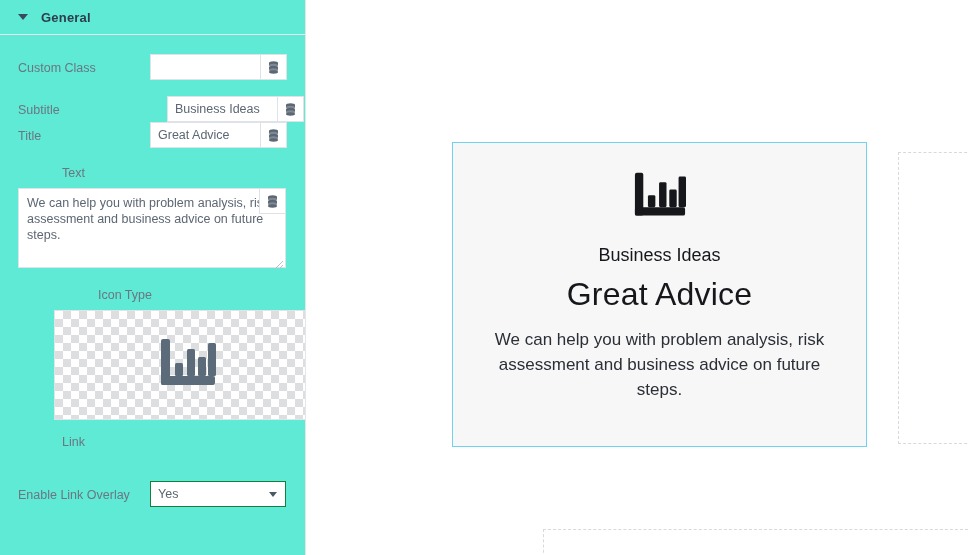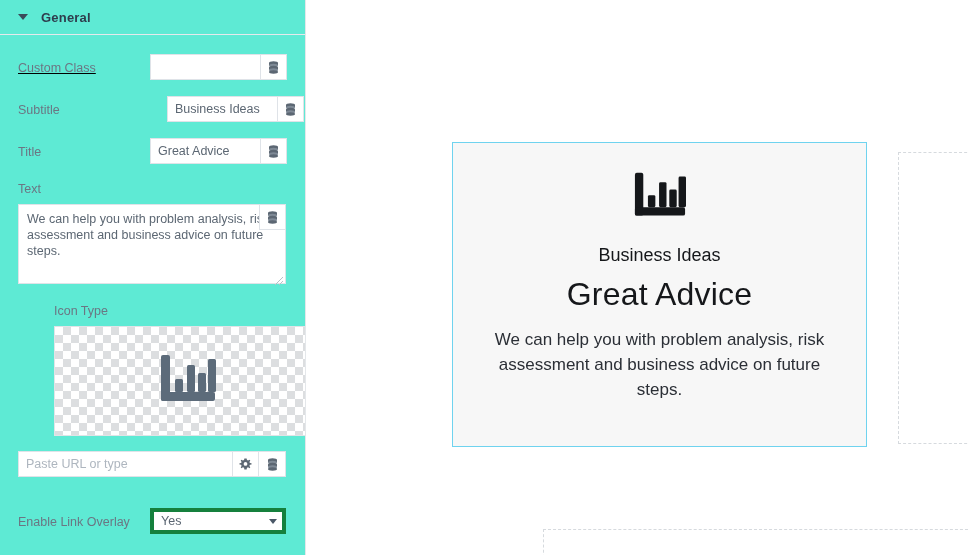--- a/index.html
+++ b/index.html
@@ -69,20 +69,21 @@
     line-height: 1.2;
   }
   .field-label.inline {
     width: 132px;
     flex: 0 0 132px;
     padding-top: 7px;
   }
   .field-label.block {
     display: block;
     margin-bottom: 7px;
+    margin-left: 44px;
   }
 
   
   .input-group {
     display: flex;
     align-items: stretch;
     height: 26px;
   }
   .text-input {
     box-sizing: border-box;
@@ -178,21 +179,21 @@
   
   .select-wrap {
     position: relative;
     width: 136px;
     height: 26px;
   }
   .select-box {
     box-sizing: border-box;
     width: 136px;
     height: 26px;
-    border: 4px solid #15803d;
+    border: 1px solid #15803d;
     background: #fff;
     font-size: 12.5px;
     color: #5c6773;
     display: flex;
     align-items: center;
     padding-left: 7px;
     cursor: pointer;
   }
   .select-caret {
     position: absolute;
@@ -299,21 +300,21 @@
 
   <div class="panel">
 
     <div class="panel-header">
       <span class="caret-down"></span>
       <span class="panel-title">General</span>
     </div>
 
     <div class="panel-body">
 
-      <div class="field-row" style="margin-top:19px;text-decoration:underline;">
+      <div class="field-row" style="margin-top:19px;">
         <span class="field-label inline">Custom Class</span>
         <div class="input-group">
           <input class="text-input" style="width: 110px;" value="">
           <div class="icon-btn">
             <svg class="db-glyph" width="11" height="13" viewBox="0 0 11 13">
               <ellipse cx="5.5" cy="2" rx="4.5" ry="1.7" fill="#5c6773"></ellipse>
               <rect x="1" y="2" width="9" height="2.2" fill="#5c6773"></rect>
               <ellipse cx="5.5" cy="4.4" rx="4.5" ry="1.7" fill="#7f8a96"></ellipse>
               <ellipse cx="5.5" cy="6.5" rx="4.5" ry="1.7" fill="#5c6773"></ellipse>
               <rect x="1" y="6.5" width="9" height="2.2" fill="#5c6773"></rect>
@@ -335,21 +336,21 @@
               <ellipse cx="5.5" cy="4.4" rx="4.5" ry="1.7" fill="#7f8a96"></ellipse>
               <ellipse cx="5.5" cy="6.5" rx="4.5" ry="1.7" fill="#5c6773"></ellipse>
               <rect x="1" y="6.5" width="9" height="2.2" fill="#5c6773"></rect>
               <ellipse cx="5.5" cy="8.9" rx="4.5" ry="1.7" fill="#7f8a96"></ellipse>
               <ellipse cx="5.5" cy="11" rx="4.5" ry="1.7" fill="#5c6773"></ellipse>
             </svg>
           </div>
         </div>
       </div>
 
-      <div class="field-row" style="margin-top:16px;">
+      <div class="field-row" style="">
         <span class="field-label inline">Title</span>
         <div class="input-group">
           <input class="text-input" style="width: 110px;" value="Great Advice">
           <div class="icon-btn">
             <svg class="db-glyph" width="11" height="13" viewBox="0 0 11 13">
               <ellipse cx="5.5" cy="2" rx="4.5" ry="1.7" fill="#5c6773"></ellipse>
               <rect x="1" y="2" width="9" height="2.2" fill="#5c6773"></rect>
               <ellipse cx="5.5" cy="4.4" rx="4.5" ry="1.7" fill="#7f8a96"></ellipse>
               <ellipse cx="5.5" cy="6.5" rx="4.5" ry="1.7" fill="#5c6773"></ellipse>
               <rect x="1" y="6.5" width="9" height="2.2" fill="#5c6773"></rect>
@@ -390,40 +391,21 @@
             <rect x="4" y="39" width="54" height="9" rx="2" fill="#5c6b7a"></rect>
             <rect x="18" y="26" width="8" height="13" rx="1.5" fill="#5c6b7a"></rect>
             <rect x="30" y="12" width="8" height="27" rx="1.5" fill="#5c6b7a"></rect>
             <rect x="41" y="20" width="8" height="19" rx="1.5" fill="#5c6b7a"></rect>
             <rect x="51" y="6" width="8" height="33" rx="1.5" fill="#5c6b7a"></rect>
           </svg>
         </div>
       </div>
 
       <div style="margin-top:15px;">
-        <div class="input-group">
-          <input class="text-input" style="width: 214px;" placeholder="Paste URL or type">
-          <div class="icon-btn">
-            <svg class="gear-glyph" width="13" height="13" viewBox="0 0 16 16">
-              <path fill="#5c6773" d="M8 0.6 L9.4 0.6 L9.8 2.6 L11.2 3.2 L12.9 2.1 L13.9 3.1 L12.8 4.8 L13.4 6.2 L15.4 6.6 L15.4 8 L13.4 8.4 L12.8 9.8 L13.9 11.5 L12.9 12.5 L11.2 11.4 L9.8 12 L9.4 14 L8 14 L6.6 14 L6.2 12 L4.8 11.4 L3.1 12.5 L2.1 11.5 L3.2 9.8 L2.6 8.4 L0.6 8 L0.6 6.6 L2.6 6.2 L3.2 4.8 L2.1 3.1 L3.1 2.1 L4.8 3.2 L6.2 2.6 L6.6 0.6 Z"></path>
-              <circle cx="8" cy="7.3" r="2.3" fill="#ffffff"></circle>
-            </svg>
-          </div>
-          <div class="icon-btn">
-            <svg class="db-glyph" width="11" height="13" viewBox="0 0 11 13">
-              <ellipse cx="5.5" cy="2" rx="4.5" ry="1.7" fill="#5c6773"></ellipse>
-              <rect x="1" y="2" width="9" height="2.2" fill="#5c6773"></rect>
-              <ellipse cx="5.5" cy="4.4" rx="4.5" ry="1.7" fill="#7f8a96"></ellipse>
-              <ellipse cx="5.5" cy="6.5" rx="4.5" ry="1.7" fill="#5c6773"></ellipse>
-              <rect x="1" y="6.5" width="9" height="2.2" fill="#5c6773"></rect>
-              <ellipse cx="5.5" cy="8.9" rx="4.5" ry="1.7" fill="#7f8a96"></ellipse>
-              <ellipse cx="5.5" cy="11" rx="4.5" ry="1.7" fill="#5c6773"></ellipse>
-            </svg>
-          </div>
-        </div>
+        <span class="field-label block">Link</span>
       </div>
 
       <div class="field-row" style="margin-top:31px;">
         <span class="field-label inline">Enable Link Overlay</span>
         <div class="select-wrap">
           <div class="select-box">Yes</div>
           <span class="select-caret"></span>
         </div>
       </div>
 

